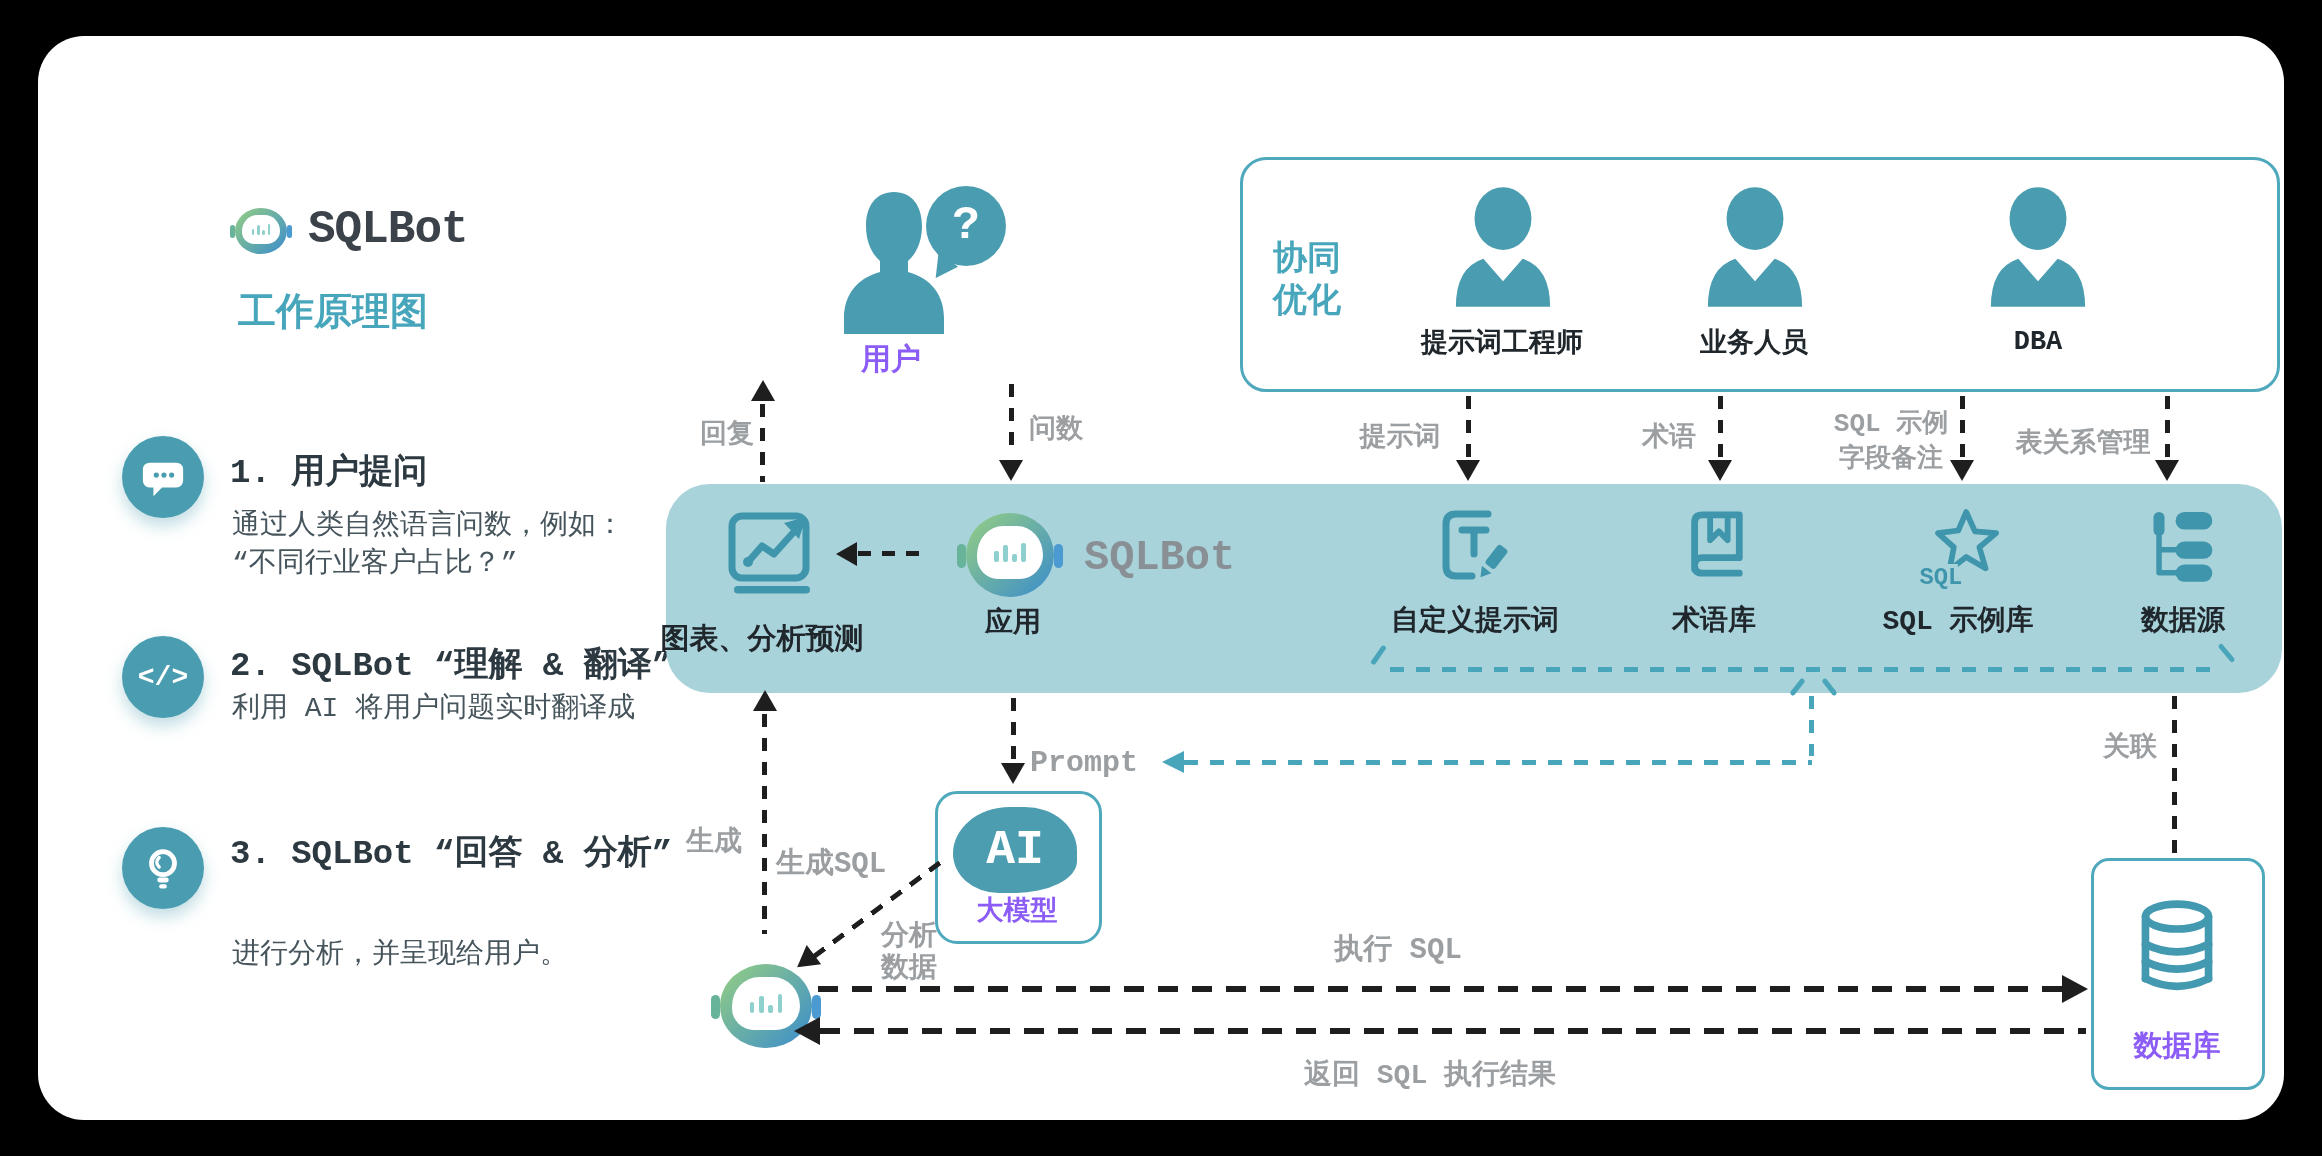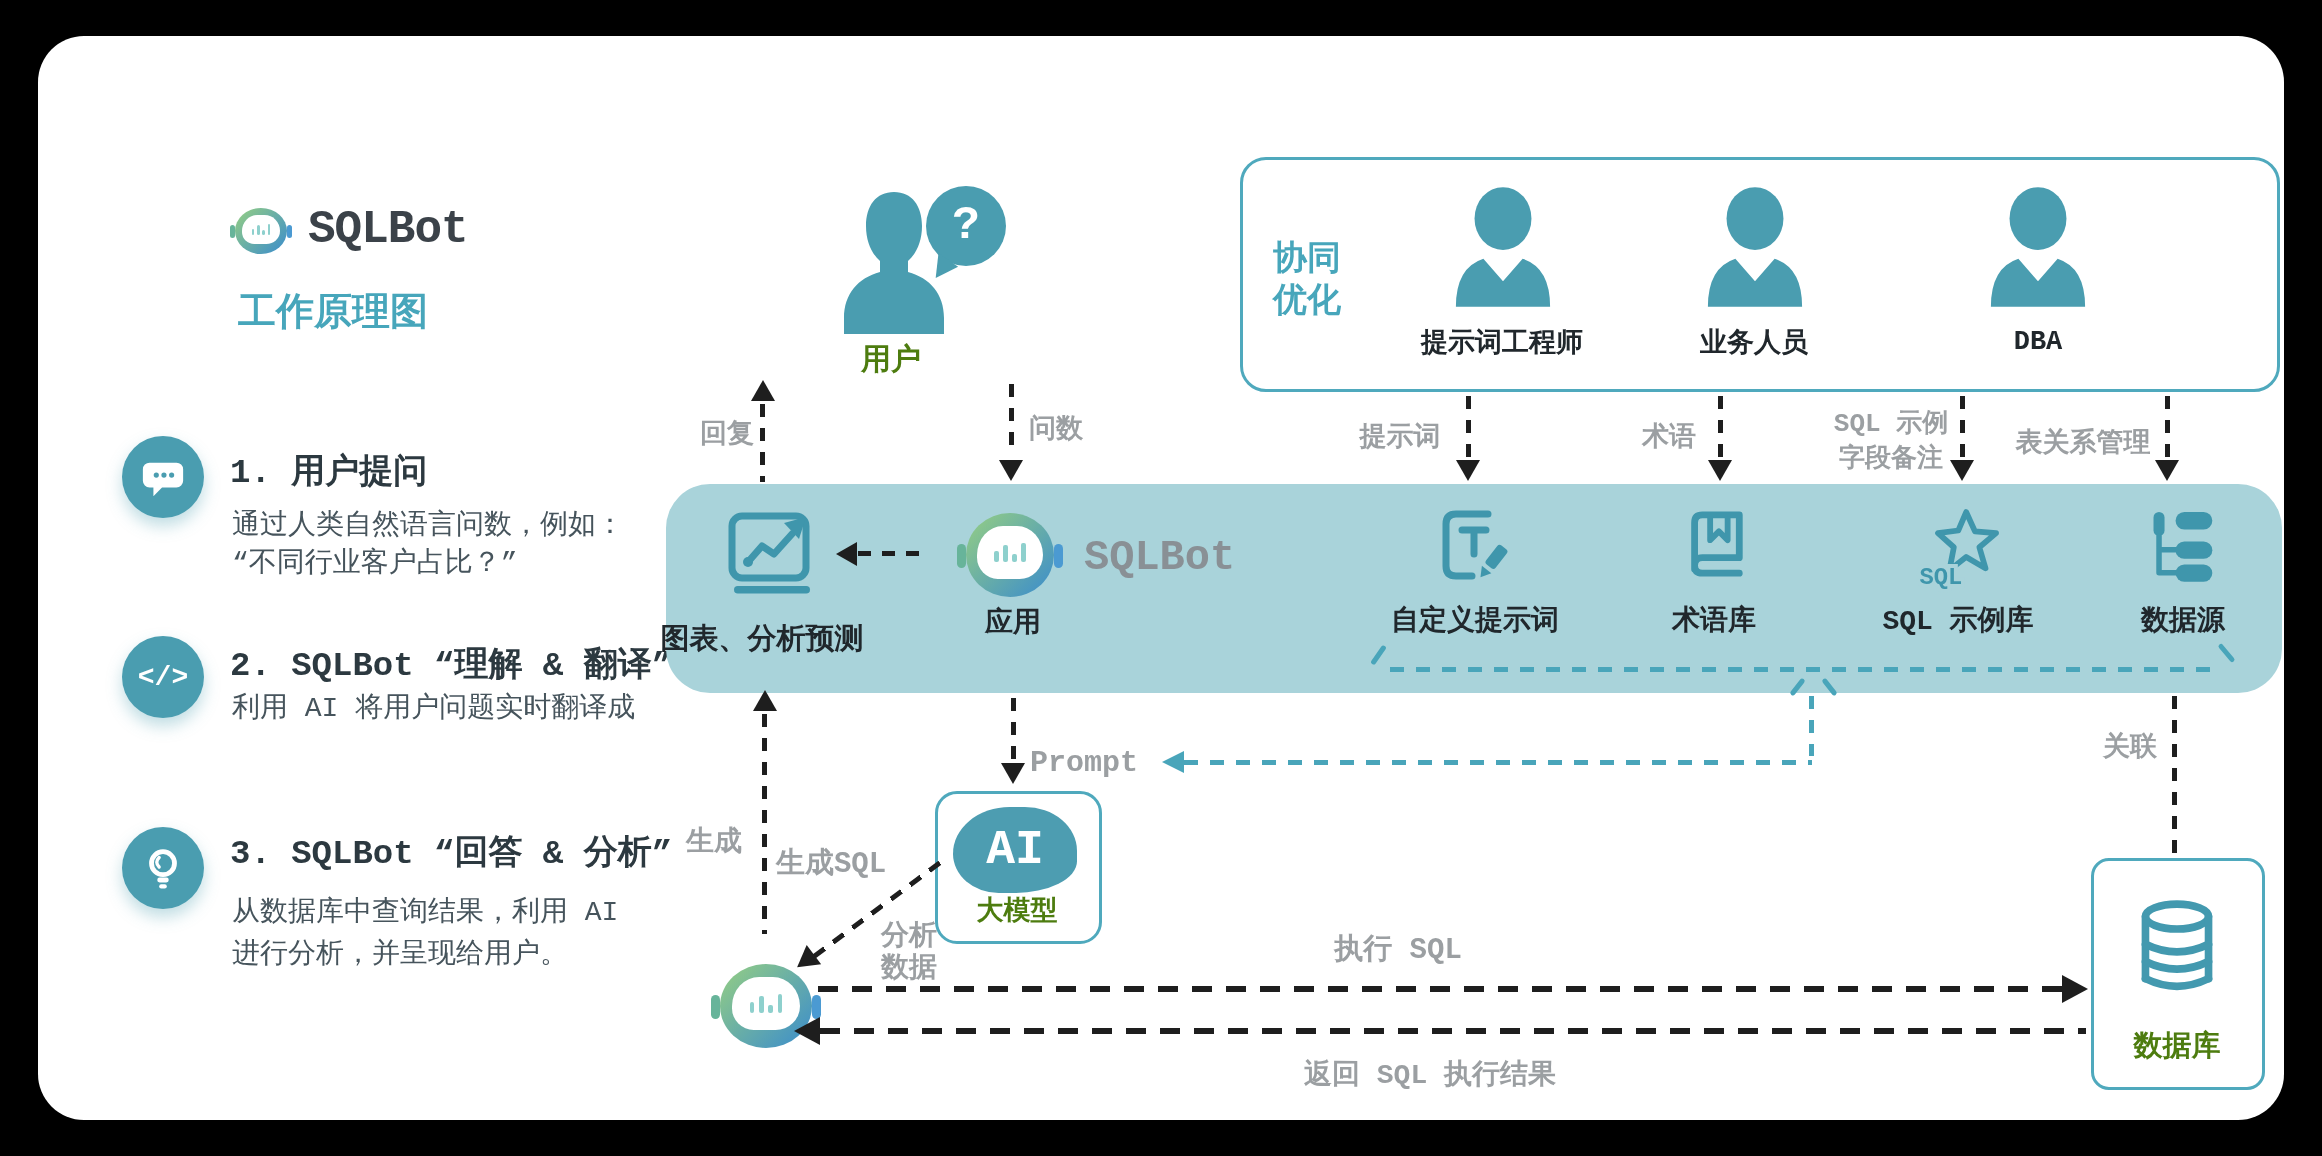--- a/index.html
+++ b/index.html
@@ -16,21 +16,21 @@
   .bot .face{position:absolute;left:13%;top:16%;right:13%;bottom:22%;background:#fff;border-radius:40% 40% 36% 32% / 56% 56% 46% 42%;}
   .bot .bars{position:absolute;left:26%;right:26%;top:32%;bottom:32%;display:flex;align-items:flex-end;gap:14%;}
   .bot .bars i{flex:1;background:#8ed0cd;border-radius:2px;}
   .bot .bars i:nth-child(1){height:58%;}
   .bot .bars i:nth-child(2){height:92%;}
   .bot .bars i:nth-child(3){height:44%;}
   .bot .bars i:nth-child(4){height:100%;}
 
   
   .glabel{position:absolute;transform:translate(-50%,-50%);font-weight:700;color:#9b9fa2;white-space:nowrap;}
-  .dlabel{position:absolute;transform:translate(-50%,-50%);font-weight:700;color:#4d7c0f;white-space:nowrap;}
+  .dlabel{position:absolute;transform:translate(-50%,-50%);font-weight:700;color:#8b5cf6;white-space:nowrap;}
 
   
   .dv{position:absolute;width:5px;background:repeating-linear-gradient(to bottom,#1e1e1e 0 13px,transparent 13px 24px);}
   .dh{position:absolute;height:5px;background:repeating-linear-gradient(to right,#1e1e1e 0 13px,transparent 13px 24px);}
   .dh-big{position:absolute;height:6px;background:repeating-linear-gradient(to right,#1e1e1e 0 20px,transparent 20px 34px);}
   .tdh{position:absolute;height:5px;background:repeating-linear-gradient(to right,#49a5ba 0 14px,transparent 14px 26px);}
   .tdv{position:absolute;width:5px;background:repeating-linear-gradient(to bottom,#49a5ba 0 13px,transparent 13px 24px);}
   .tdash{position:absolute;width:5px;height:22px;background:#49a5ba;border-radius:3px;}
 
   
@@ -104,21 +104,20 @@
 
     <div class="step-circle" style="left:84px;top:791px;">
       <svg width="46" height="46" viewBox="0 0 48 48">
         <circle cx="24" cy="19" r="12" fill="none" stroke="#fff" stroke-width="5"></circle>
         <path d="M20 13 q-5 5 0 10" stroke="#fff" stroke-width="3.5" fill="none" stroke-linecap="round"></path>
         <rect x="18" y="34" width="12" height="5" rx="2.5" fill="#fff"></rect>
         <rect x="20" y="41" width="8" height="4.5" rx="2.2" fill="#fff"></rect>
       </svg>
     </div>
     <div class="step-title" style="top:793px;">3. SQLBot “回答 &amp; 分析”</div>
-    <div class="step-line" style="top:856px;">从数据库中查询结果，利用 AI</div>
     <div class="step-line" style="top:898px;text-align:right;">进行分析，并呈现给用户。</div>
 
     <svg class="abs" style="left:800px;top:148px;" width="112" height="150" viewBox="0 0 112 150">
       <path fill="#4a9db0" d="M56 8 C38 8 28 22 28 42 C28 58 34 70 42 77 L42 88 C20 94 6 110 6 134 L6 150 L106 150 L106 134 C106 110 92 94 70 88 L70 77 C78 70 84 58 84 42 C84 22 74 8 56 8 Z"></path>
     </svg>
     <div class="qbubble" style="left:888px;top:150px;">
       <span>?</span>
     </div>
     <div class="qtail" style="left:892px;top:222px;"></div>
     <div class="dlabel" style="left:853px;top:323px;font-size:30px;font-weight:800;">用户</div>

